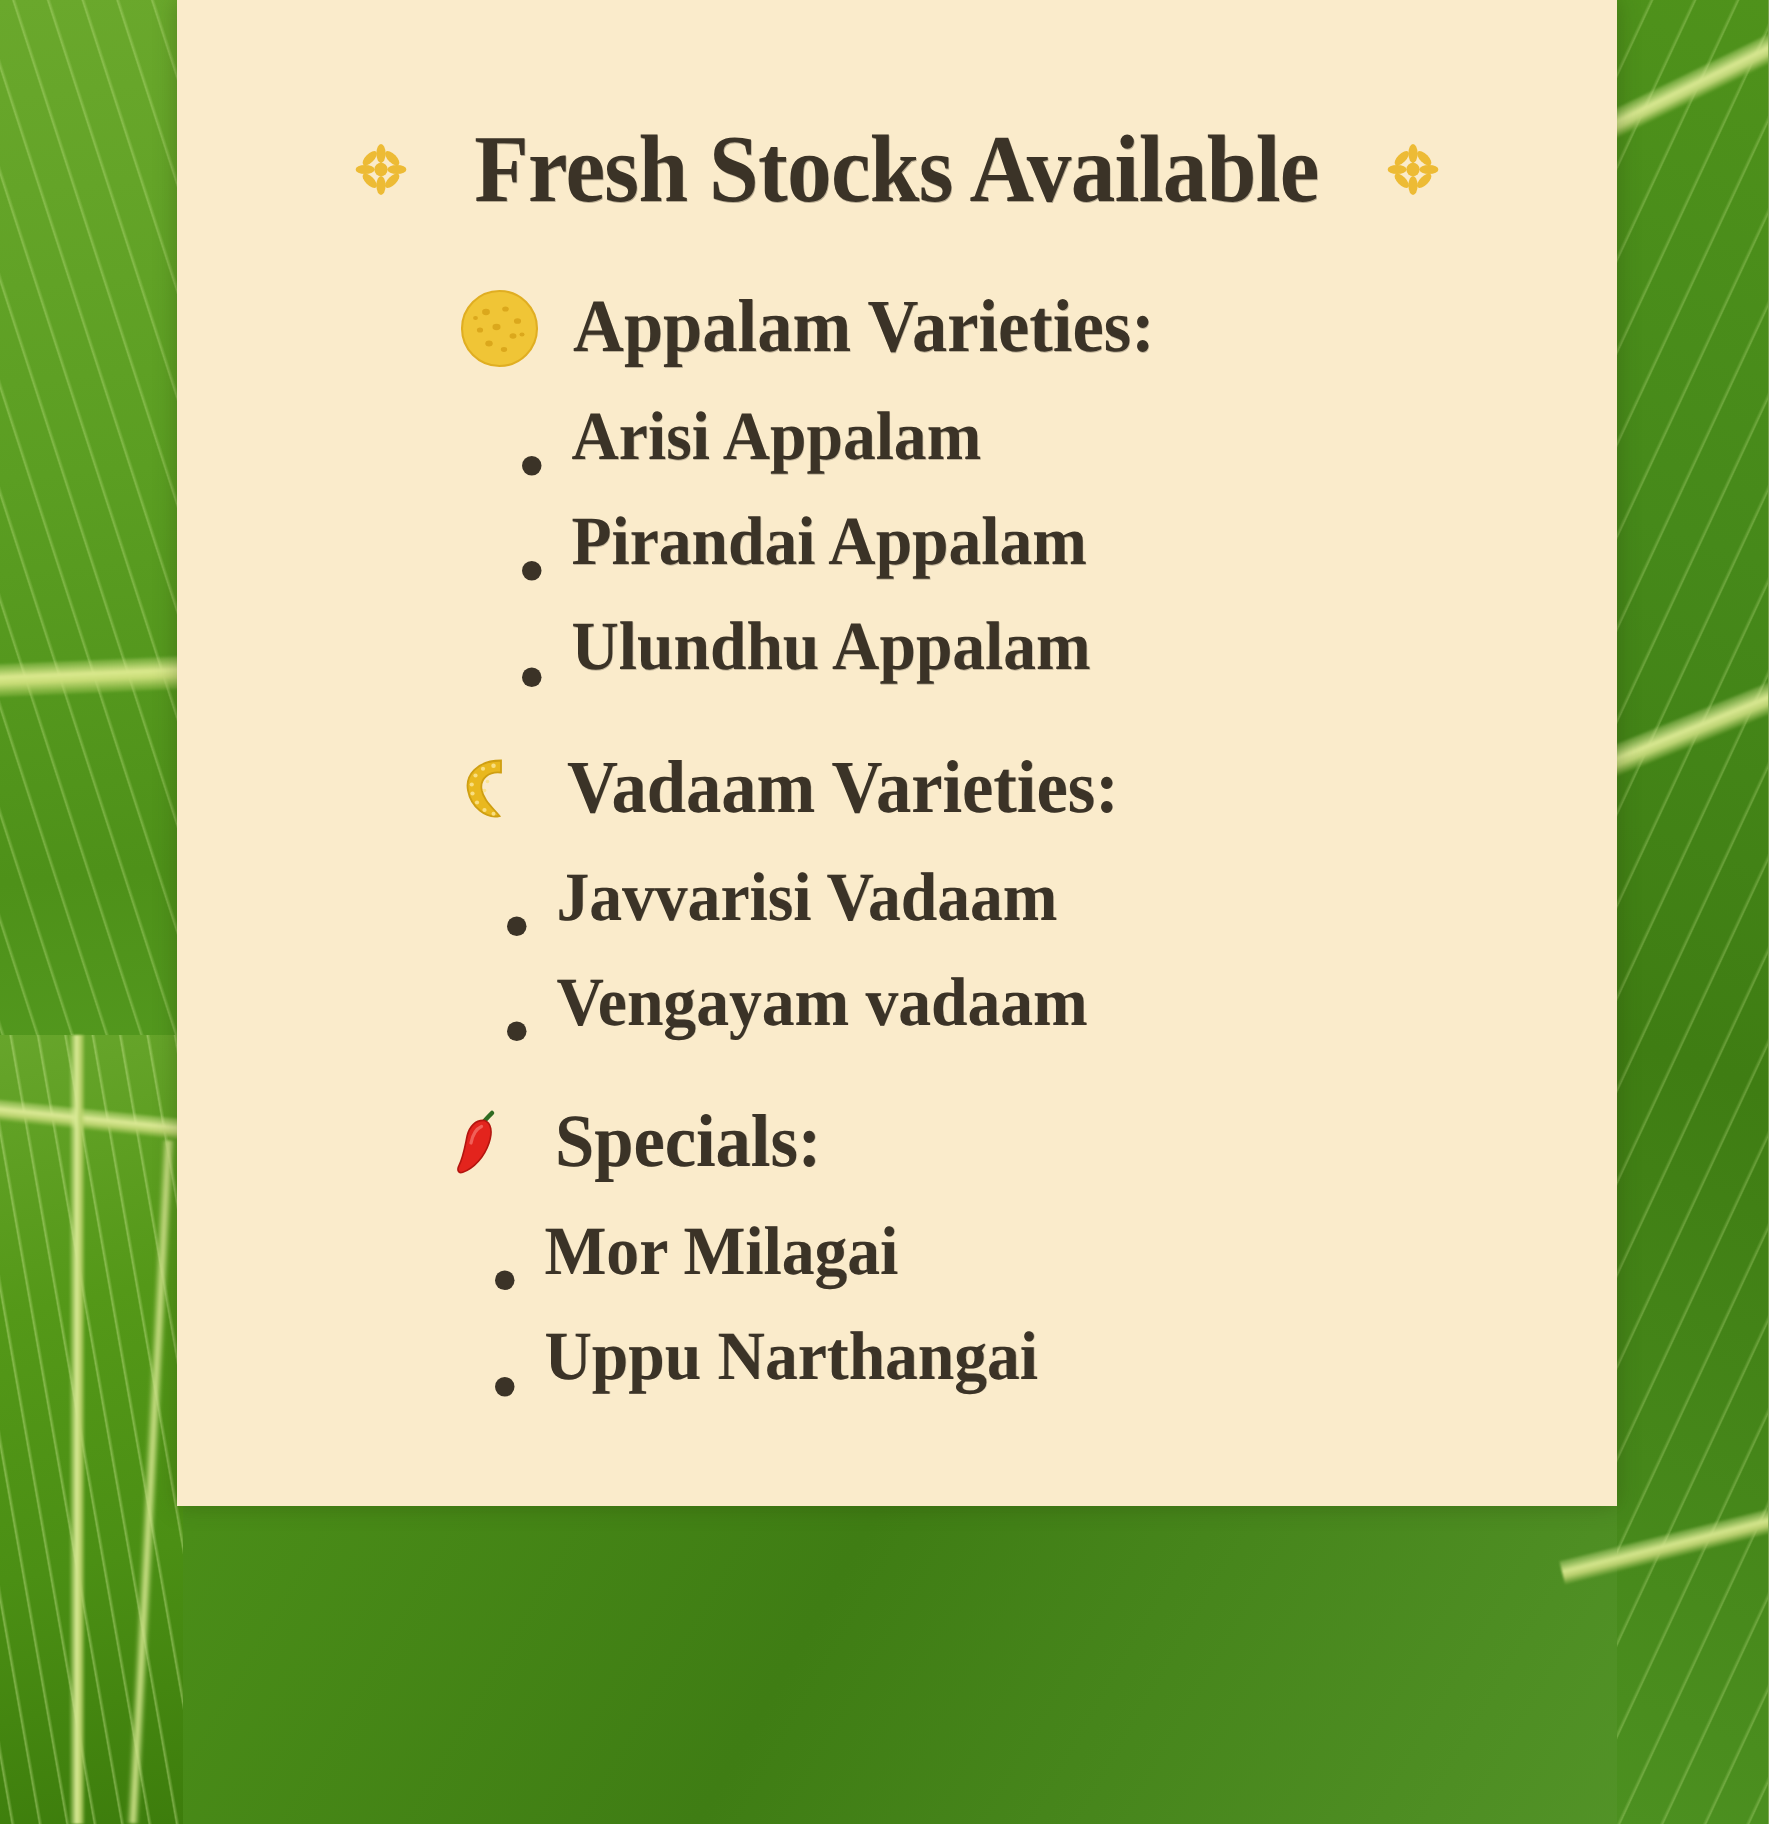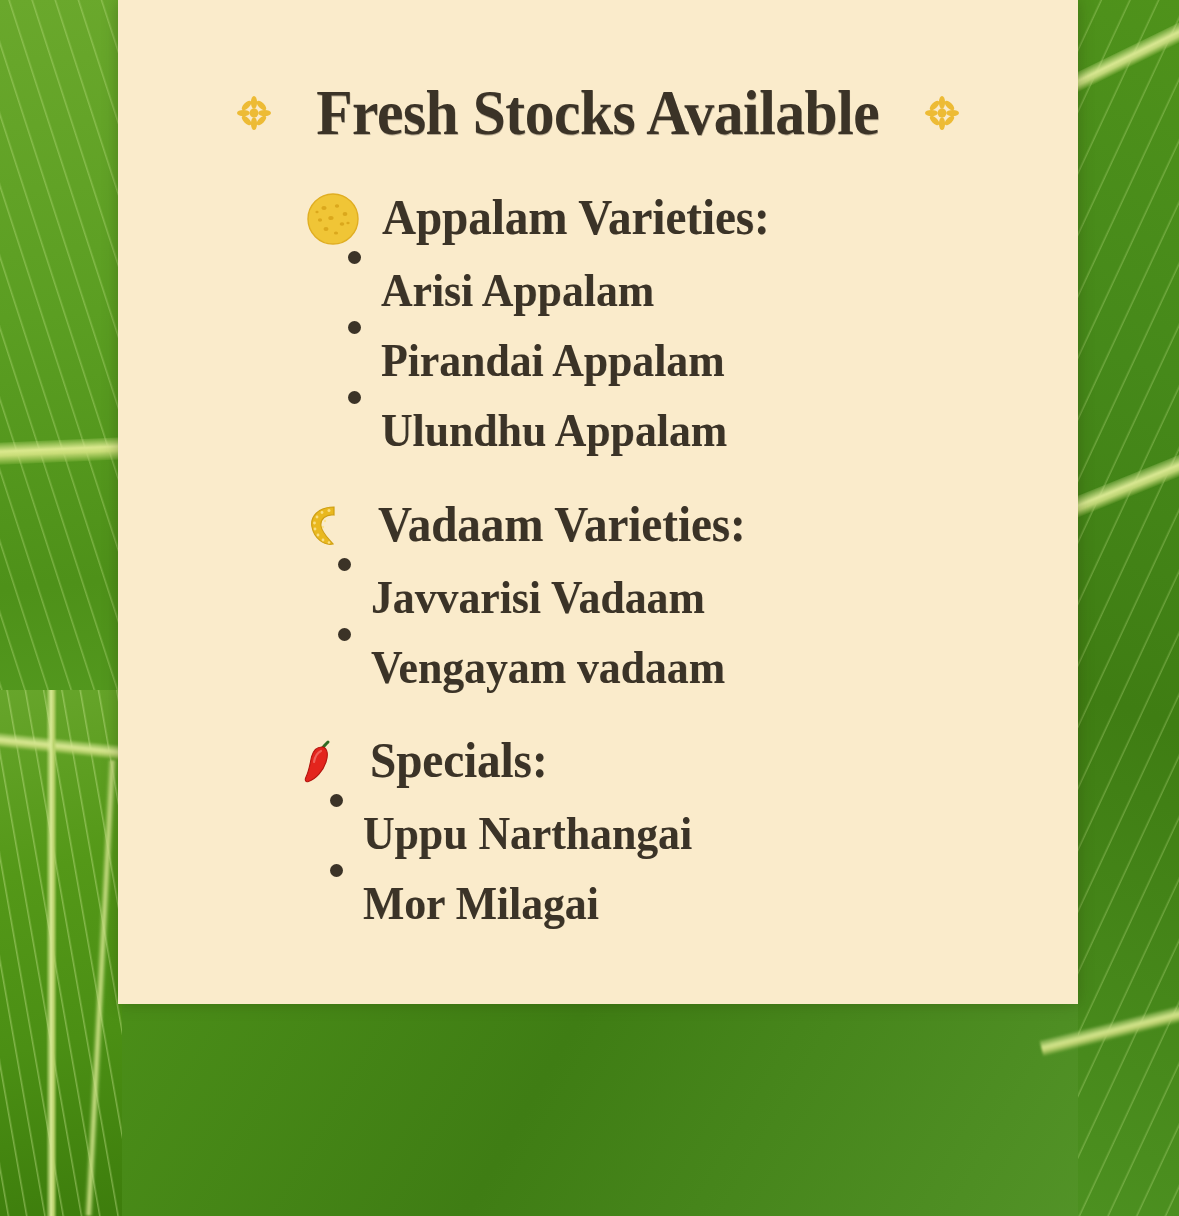--- a/index.html
+++ b/index.html
@@ -182,21 +182,21 @@
     text-shadow:0.4px 0.4px 0 rgba(59,51,39,0.3);
   }
 
   .sec-list {
     list-style:none;
     padding-left:190px;
     margin-top:8px;
   }
   .sec-list li {
     display:flex;
-    align-items:flex-start;
+    align-items:flex-end;
     gap:20px;
     margin-bottom:4px;
   }
   .bullet {
     width:13px; height:13px;
     border-radius:50%;
     background:#3b3327;
     flex:0 0 auto;
     position:relative;
     top:-7px;
@@ -355,23 +355,23 @@
             <path d="M31 14 C25 13.5, 21 18, 19.5 24 C18 31, 17 38, 14 44 C12.5 47, 13.5 49.5, 16.5 48.5 C24 46, 31 38, 34 29 C36.5 21.5, 35.5 15.5, 31 14 Z" fill="#e3241d"></path>
             <path d="M31 14 C25 13.5, 21 18, 19.5 24 C18 31, 17 38, 14 44 C12.5 47, 13.5 49.5, 16.5 48.5 C24 46, 31 38, 34 29 C36.5 21.5, 35.5 15.5, 31 14 Z" fill="none" stroke="#b3150f" stroke-width="1.1"></path>
             <path d="M29 18 C25.5 19.5, 23 24, 22 29" fill="none" stroke="#f4746c" stroke-width="2.2" stroke-linecap="round" opacity="0.75"></path>
           </svg>
         </span>
         <span class="sec-title" data-name="section-title">Specials:</span>
       </div>
       <ul class="sec-list" data-name="section-item-list">
         <li data-name="list-item">
           <span class="bullet" data-name="bullet-icon"></span>
+          <span class="item-text" data-name="list-item-label">Mor Milagai</span>
+        </li>
+        <li data-name="list-item">
+          <span class="bullet" data-name="bullet-icon"></span>
           <span class="item-text" data-name="list-item-label">Uppu Narthangai</span>
-        </li>
-        <li data-name="list-item">
-          <span class="bullet" data-name="bullet-icon"></span>
-          <span class="item-text" data-name="list-item-label">Mor Milagai</span>
         </li>
       </ul>
     </div>
 
   </div>
 </div>
 
 </body></html>

